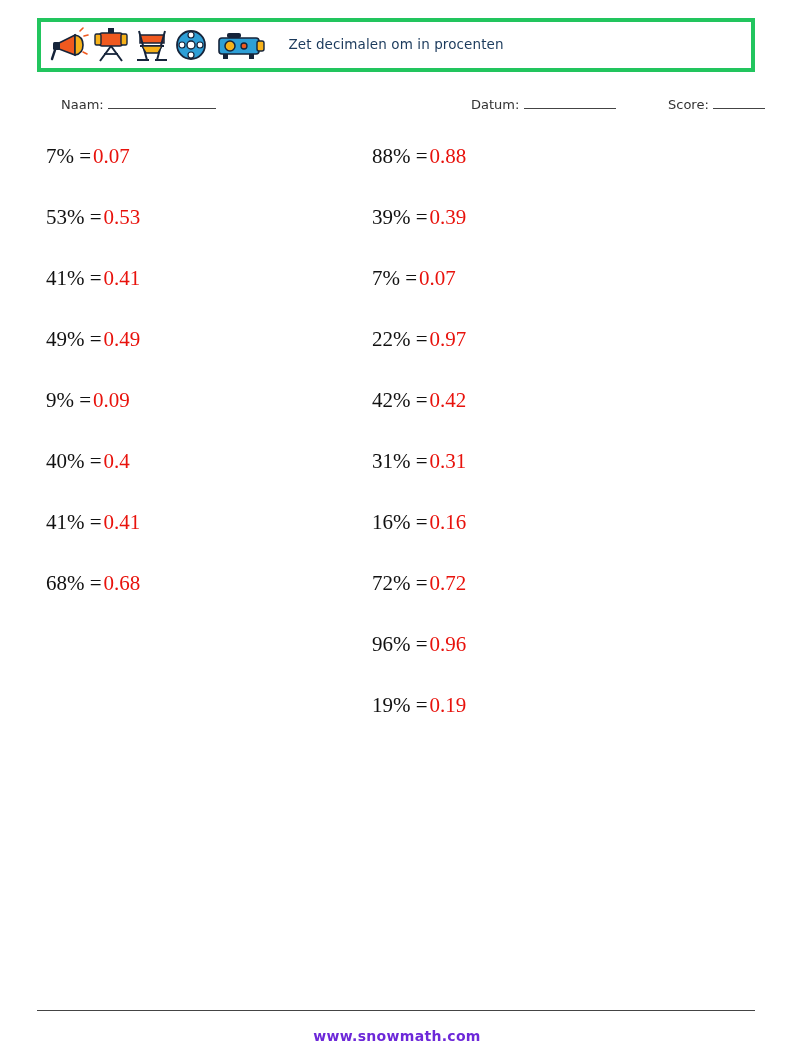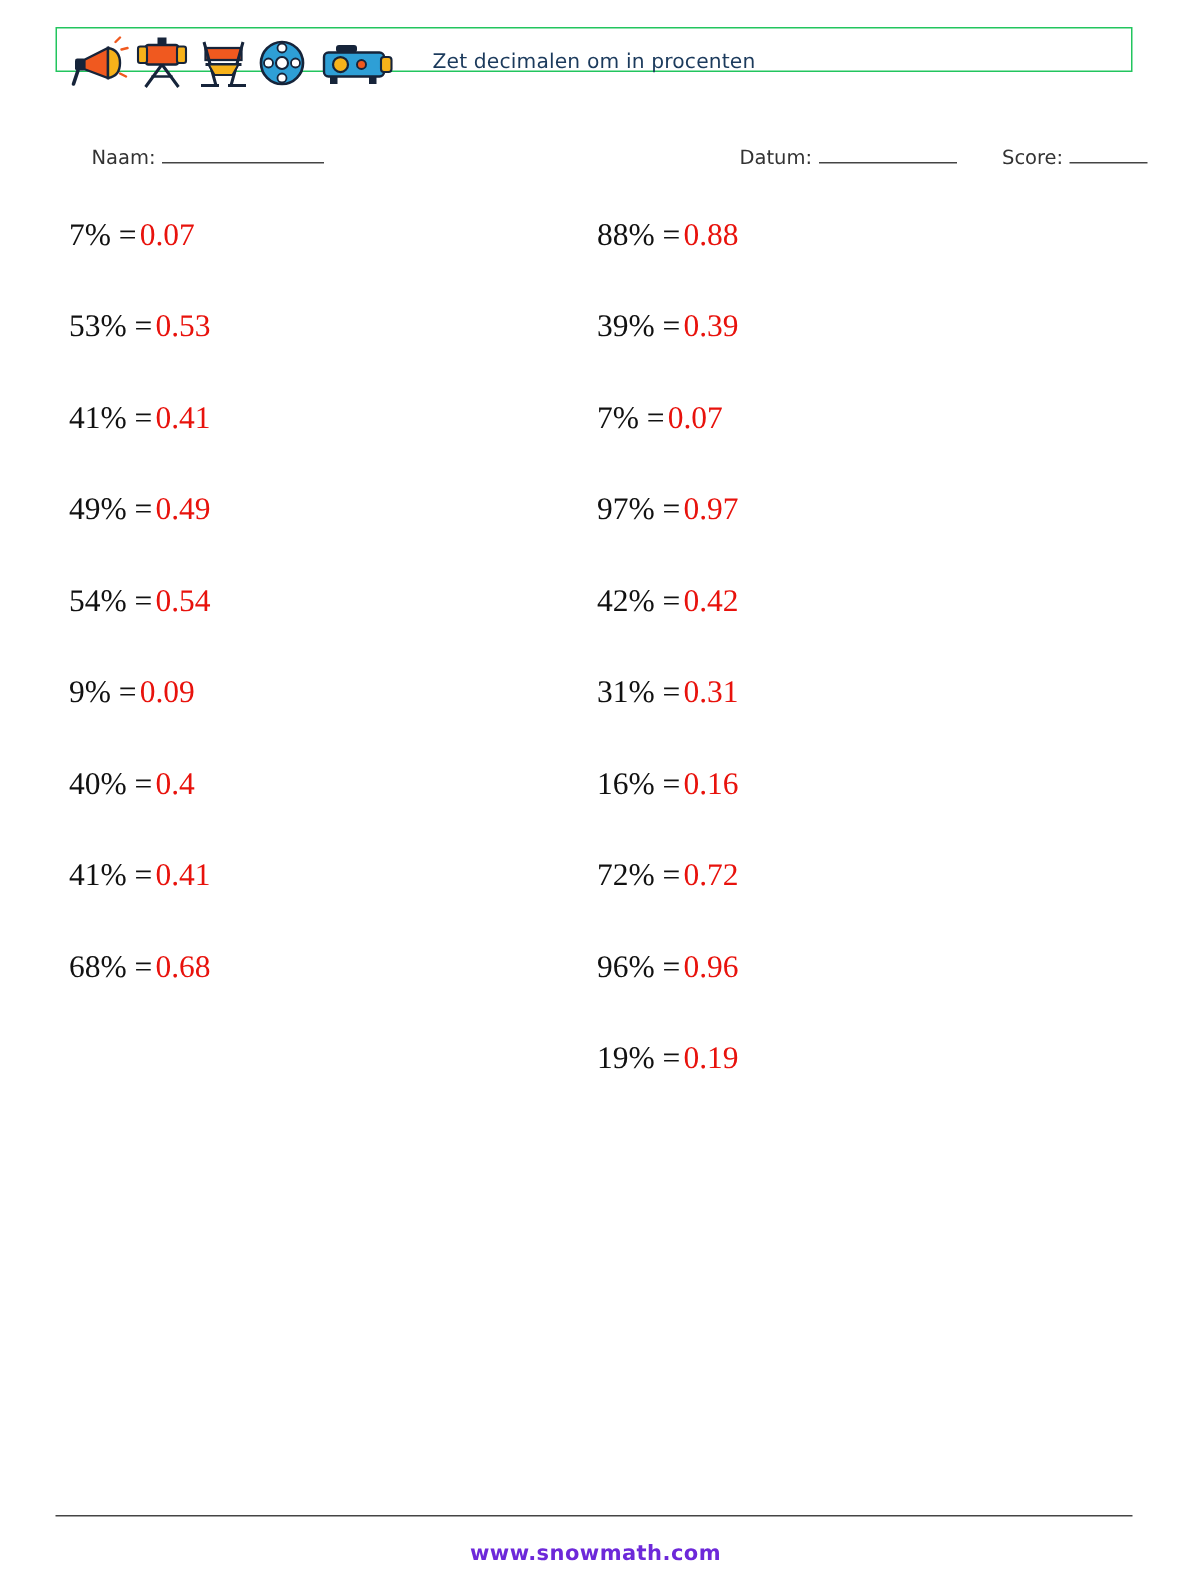--- a/index.html
+++ b/index.html
@@ -15,22 +15,22 @@
     position: relative;
     overflow: hidden;
   }
 
   
   .header {
     position: absolute;
     left: 37px;
     top: 18px;
     width: 718px;
-    height: 30px;
-    border: 1px solid #22c55e;
+    height: 54px;
+    border: 4px solid #22c55e;
     box-sizing: border-box;
   }
   .header-icons {
     position: absolute;
     left: 8px;
     top: 3px;
     display: flex;
     align-items: center;
     gap: 2px;
     height: 40px;
@@ -61,21 +61,21 @@
   }
   .info .naam {
     position: absolute;
     left: 0;
     top: 0;
     white-space: nowrap;
     margin-left: 24px;
   }
   .info .datum {
     position: absolute;
-    left: 456px;
+    left: 434px;
     top: 0;
     white-space: nowrap;
   }
   .info .score {
     position: absolute;
     left: 631px;
     top: 0;
     white-space: nowrap;
   }
   .rule {
@@ -94,21 +94,21 @@
     left: 0;
     width: 794px;
     height: 620px;
   }
   .col {
     position: absolute;
     top: 0;
     width: 330px;
   }
   .col.left { left: 46px; }
-  .col.right { left: 398px; }
+  .col.right { left: 372px; }
 
   .prob {
     height: 61px;
     font-size: 21px;
     line-height: 28px;
     white-space: nowrap;
   }
   .q { color: #111111; }
   .ans {
     color: #e8120c;
@@ -216,32 +216,31 @@
   </span>
 </div>
 
 <div class="problems">
 
   <div class="col left">
     <div class="prob"><span class="q">7% =</span><span class="ans">0.07</span></div>
     <div class="prob"><span class="q">53% =</span><span class="ans">0.53</span></div>
     <div class="prob"><span class="q">41% =</span><span class="ans">0.41</span></div>
     <div class="prob"><span class="q">49% =</span><span class="ans">0.49</span></div>
-    <div class="prob"><span class="q">54% =</span><span class="ans">0.54</span></div>
     <div class="prob"><span class="q">9% =</span><span class="ans">0.09</span></div>
     <div class="prob"><span class="q">40% =</span><span class="ans">0.4</span></div>
     <div class="prob"><span class="q">41% =</span><span class="ans">0.41</span></div>
     <div class="prob"><span class="q">68% =</span><span class="ans">0.68</span></div>
   </div>
 
   <div class="col right">
     <div class="prob"><span class="q">88% =</span><span class="ans">0.88</span></div>
     <div class="prob"><span class="q">39% =</span><span class="ans">0.39</span></div>
     <div class="prob"><span class="q">7% =</span><span class="ans">0.07</span></div>
-    <div class="prob"><span class="q">97% =</span><span class="ans">0.97</span></div>
+    <div class="prob"><span class="q">22% =</span><span class="ans">0.97</span></div>
     <div class="prob"><span class="q">42% =</span><span class="ans">0.42</span></div>
     <div class="prob"><span class="q">31% =</span><span class="ans">0.31</span></div>
     <div class="prob"><span class="q">16% =</span><span class="ans">0.16</span></div>
     <div class="prob"><span class="q">72% =</span><span class="ans">0.72</span></div>
     <div class="prob"><span class="q">96% =</span><span class="ans">0.96</span></div>
     <div class="prob"><span class="q">19% =</span><span class="ans">0.19</span></div>
   </div>
 </div>
 
 <div class="footer-rule"></div>

